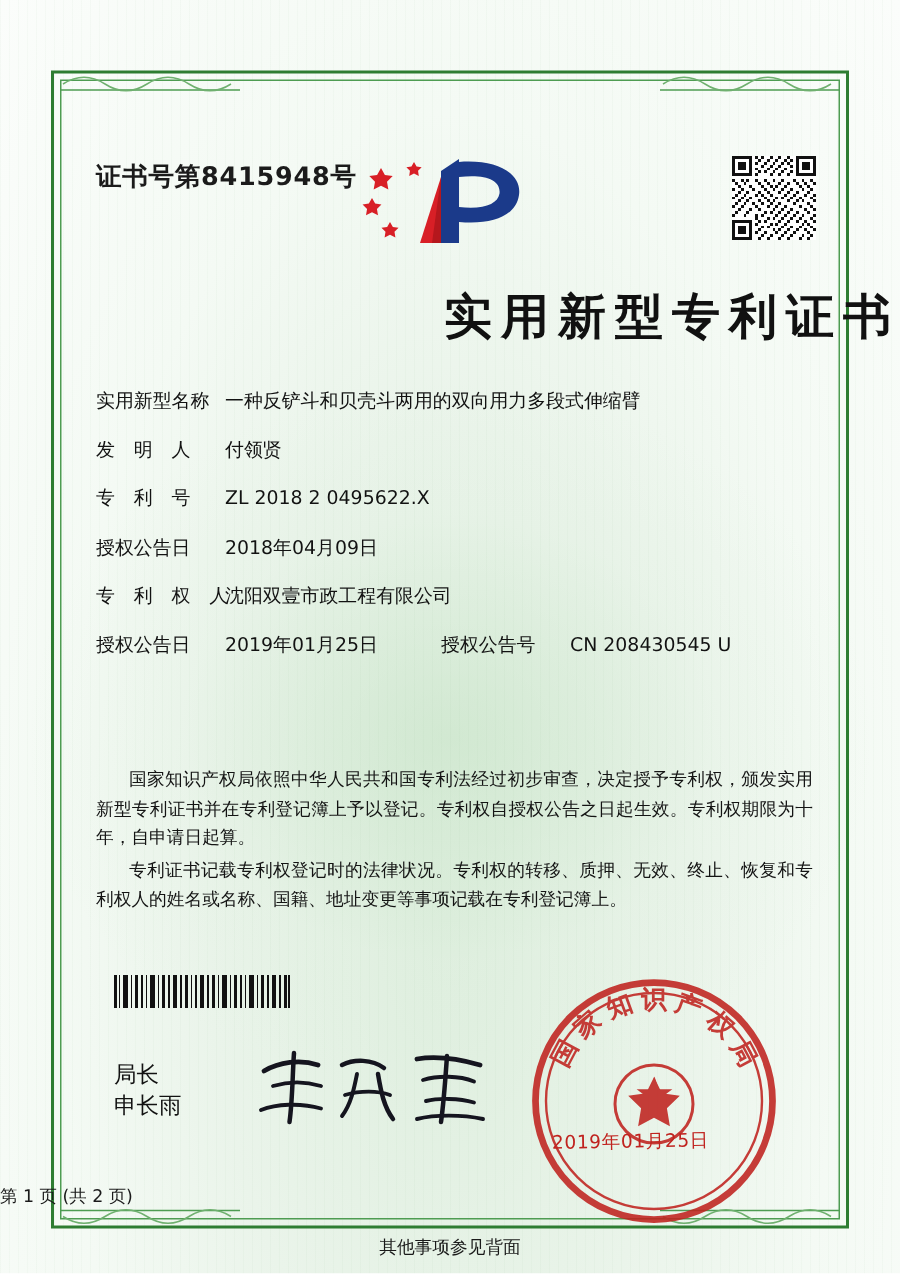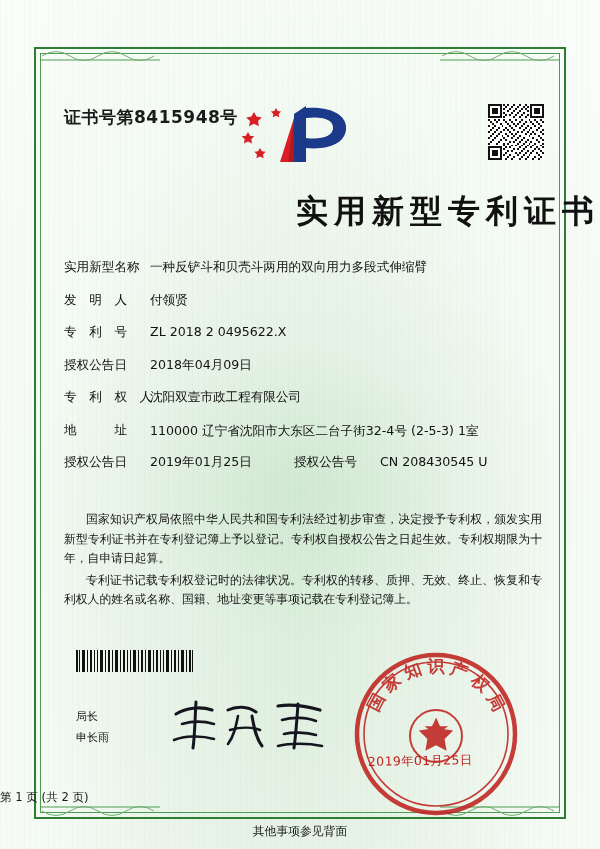--- a/index.html
+++ b/index.html
@@ -81,21 +81,21 @@
   }
   .para p{margin:0 0 2px 0;text-indent:22px;}
   
   .barcode{
     position:absolute;left:76px;top:650px;
     width:118px;height:22px;
   }
   
   .director{
     position:absolute;left:76px;top:706px;
-    font-size:11px;line-height:21px;color:#121212;
+    font-size:15px;line-height:21px;color:#121212;
   }
   .signature{
     position:absolute;left:166px;top:694px;
     width:170px;height:62px;
   }
   
   .seal{
     position:absolute;left:352px;top:650px;
     width:168px;height:168px;
   }
@@ -401,24 +401,20 @@
       <span class="val">ZL 2018 2 0495622.X</span>
     </div>
     <div class="row">
       <span class="lbl">授权公告日</span>
       <span class="val">2018年04月09日</span>
     </div>
     <div class="row">
       <span class="lbl">专　利　权　人</span>
       <span class="val">沈阳双壹市政工程有限公司</span>
     </div>
-    <div class="row tight">
-      <span class="lbl">地　　　址</span>
-      <span class="val addr-val">110000 辽宁省沈阳市大东区二台子街32-4号 (2-5-3) 1室</span>
-    </div>
     <div class="row two-col">
       <span class="c1">
         <span class="lbl">授权公告日</span>
         <span>2019年01月25日</span>
       </span>
       <span class="c2">
         <span class="lbl2">授权公告号</span>
         <span>CN 208430545 U</span>
       </span>
     </div>

